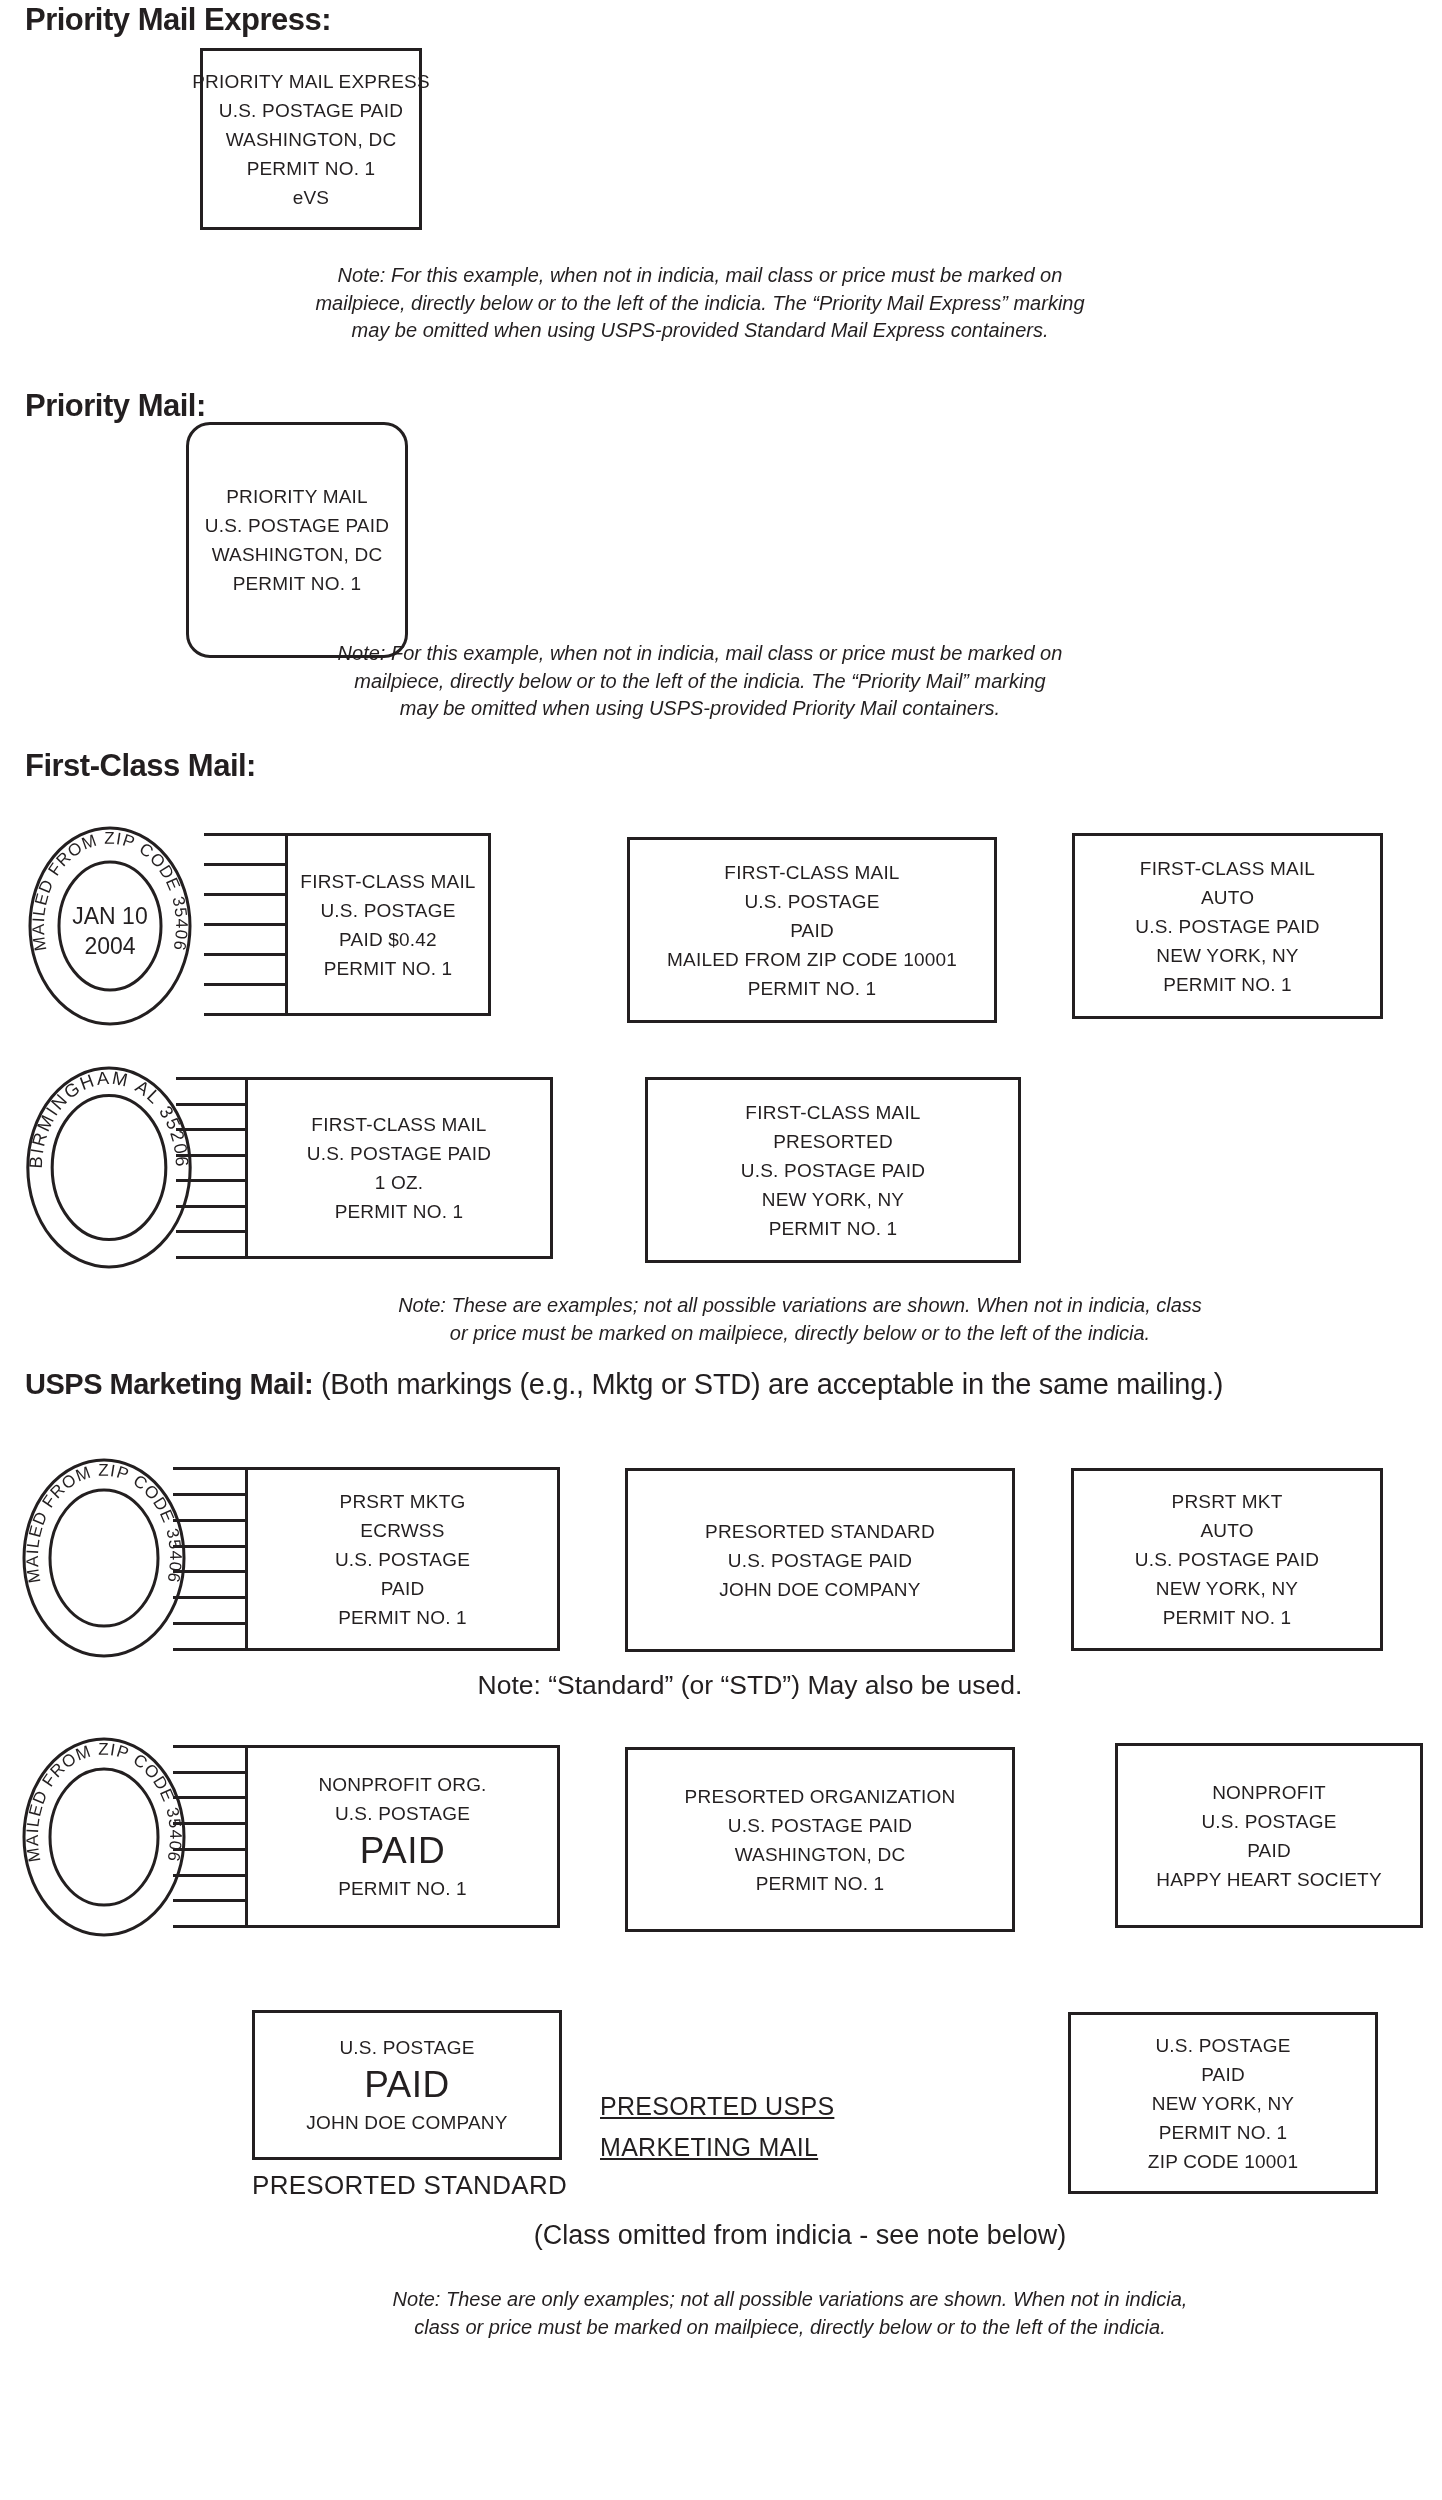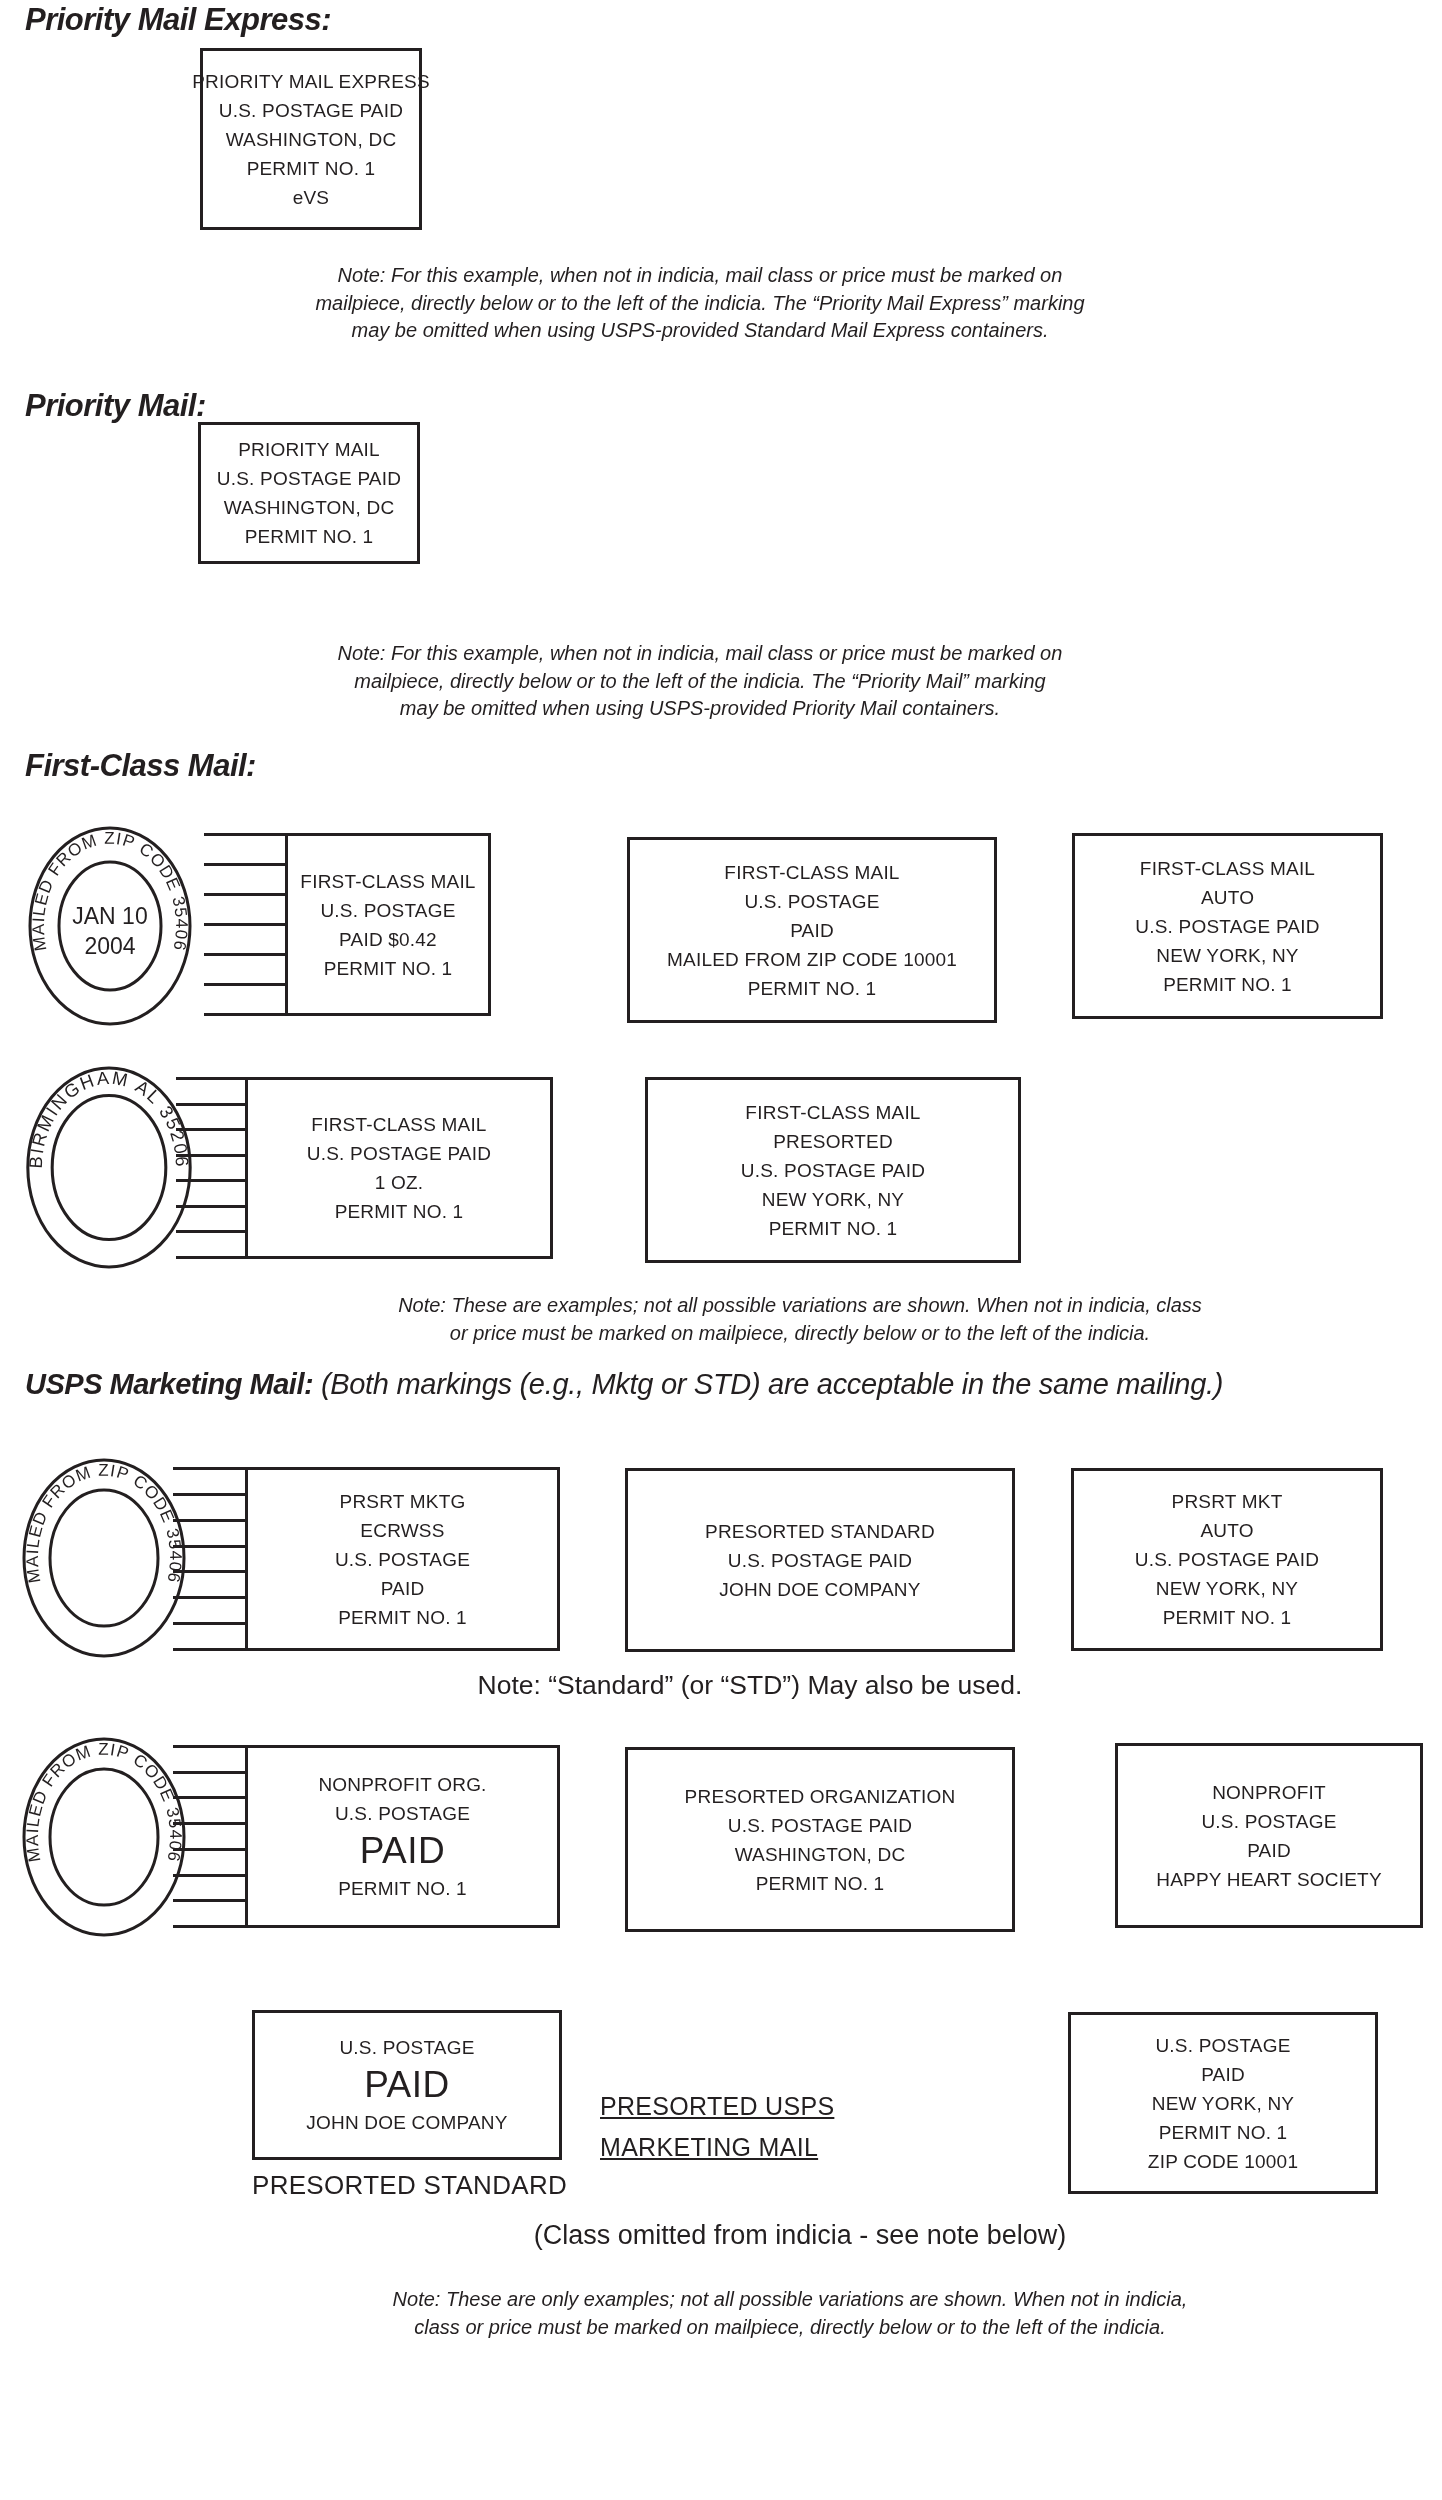--- a/index.html
+++ b/index.html
@@ -1,18 +1,18 @@
 <!DOCTYPE html>
 <html><head>
 <meta charset="utf-8">
 <style>
   html,body{margin:0;padding:0;background:#fff;}
   .page{position:relative;width:1442px;height:2500px;background:#ffffff;
         font-family:"Liberation Sans",sans-serif;color:#231f20;overflow:hidden;}
-  .h{position:absolute;font-weight:700;font-size:31px;letter-spacing:-0.5px;white-space:nowrap;font-style:italic;}
+  .h{position:absolute;font-weight:700;font-size:31px;letter-spacing:-0.5px;white-space:nowrap;}
   .h .rest{font-weight:400;letter-spacing:-0.3px;}
   .ibox{position:absolute;border:3px solid #231f20;display:flex;flex-direction:column;
         align-items:center;justify-content:center;text-align:center;box-sizing:border-box;}
   .ibox div{font-size:19px;line-height:29px;letter-spacing:0.2px;white-space:nowrap;}
   .ibox div.big{font-size:37px;line-height:46px;letter-spacing:0.5px;}
   .note{position:absolute;text-align:center;font-size:20px;line-height:27.5px;}
   .note div{white-space:nowrap;font-style:italic;}
   .bignote{position:absolute;text-align:center;font-size:26.5px;white-space:nowrap;}
   .caption{position:absolute;text-align:center;font-size:26px;letter-spacing:0.3px;white-space:nowrap;}
   .bigtext{position:absolute;text-align:left;font-size:25px;line-height:41px;letter-spacing:0.3px;text-decoration:underline;}
@@ -34,21 +34,21 @@
       <div>PERMIT NO. 1</div>
       <div>eVS</div>
     </div>
   <div class="note" style="left:250px;top:262px;width:900px;">
       <div>Note: For this example, when not in indicia, mail class or price must be marked on</div>
       <div>mailpiece, directly below or to the left of the indicia. The “Priority Mail Express” marking</div>
       <div>may be omitted when using USPS-provided Standard Mail Express containers.</div>
     </div>
 
   <div class="h" style="left:25px;top:388px;">Priority Mail:</div>
-  <div class="ibox" style="left:198px;top:422px;width:222px;height:142px;">
+  <div class="ibox" style="left:186px;top:422px;width:222px;height:236px;border-radius:24px;">
       <div>PRIORITY MAIL</div>
       <div>U.S. POSTAGE PAID</div>
       <div>WASHINGTON, DC</div>
       <div>PERMIT NO. 1</div>
     </div>
   <div class="note" style="left:250px;top:640px;width:900px;">
       <div>Note: For this example, when not in indicia, mail class or price must be marked on</div>
       <div>mailpiece, directly below or to the left of the indicia. The “Priority Mail” marking</div>
       <div>may be omitted when using USPS-provided Priority Mail containers.</div>
     </div>

